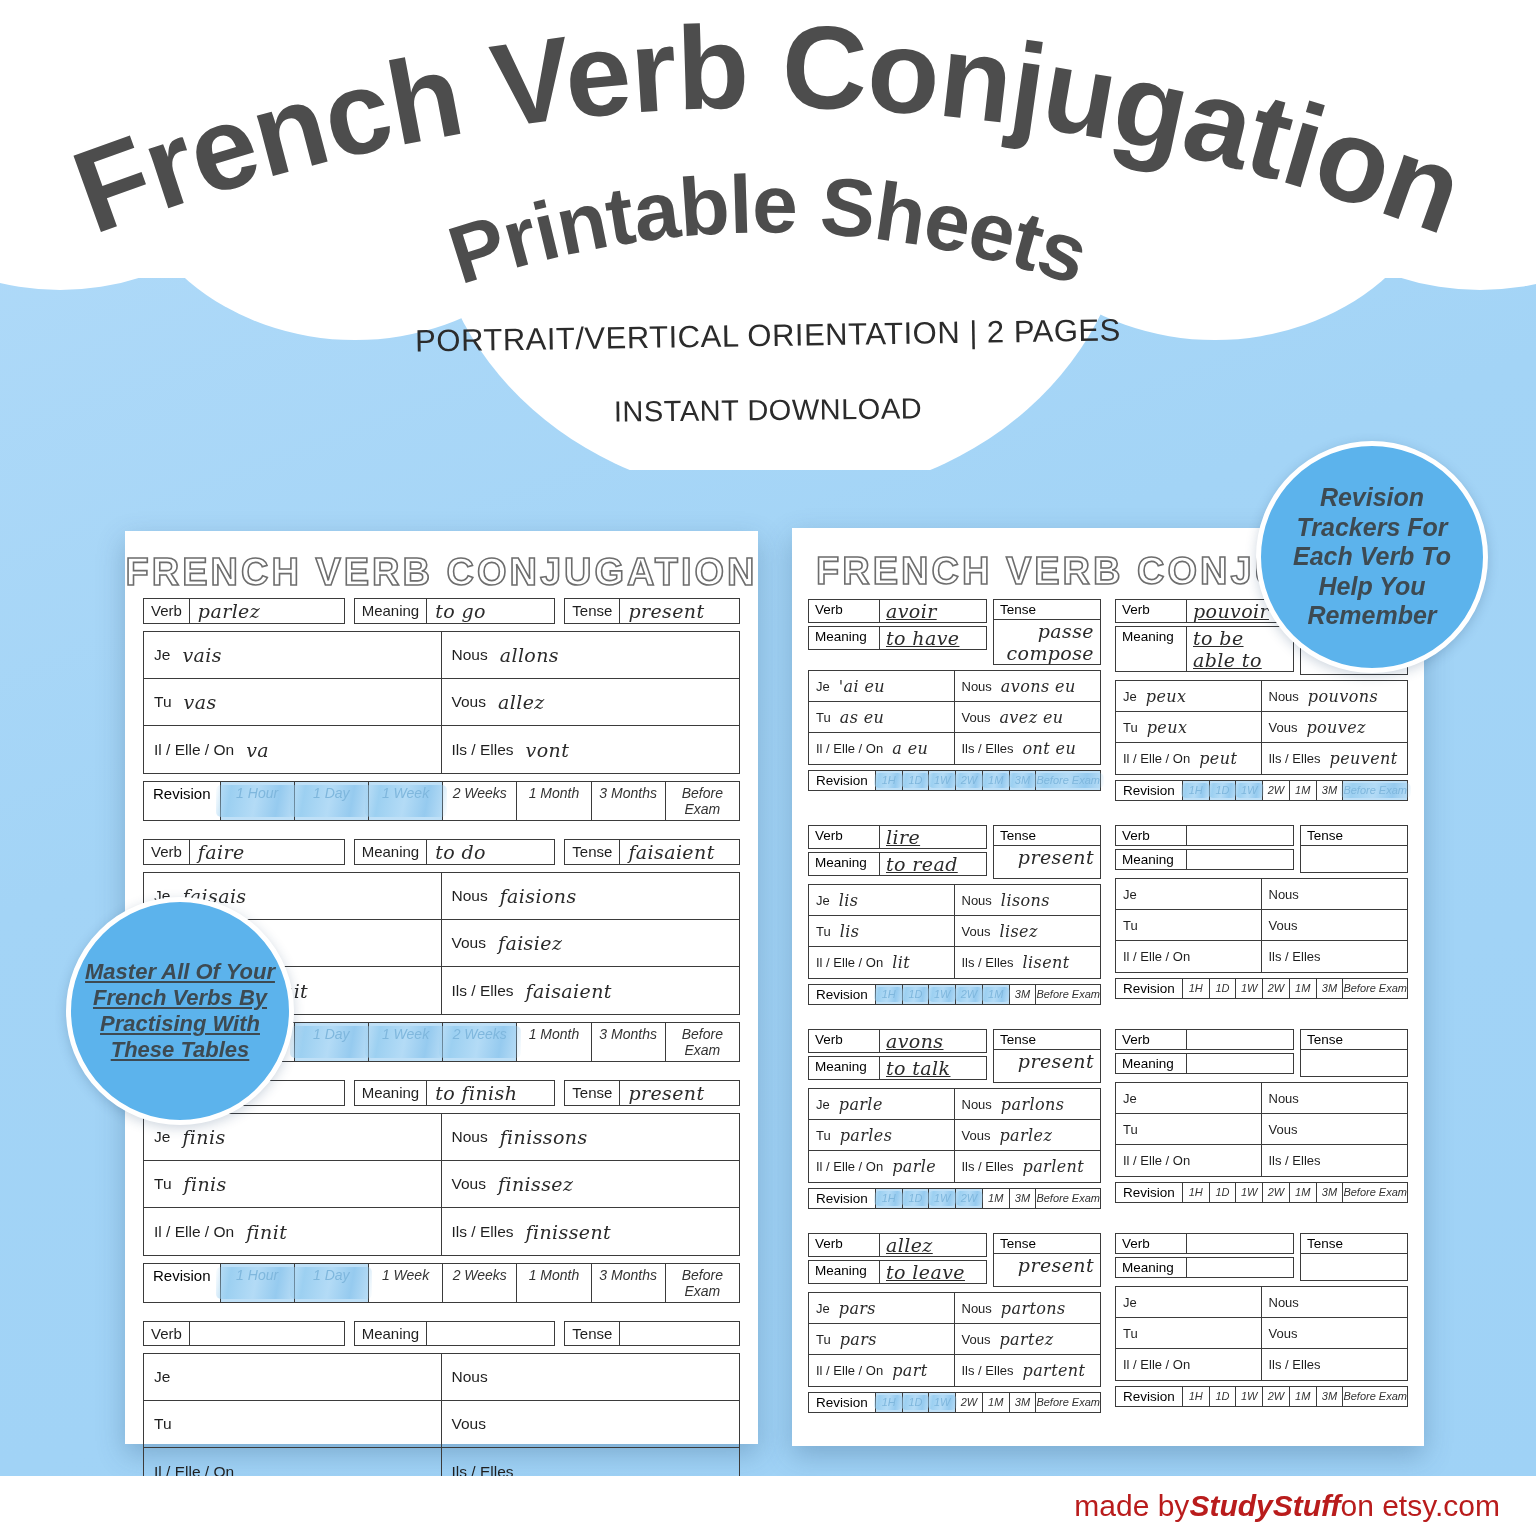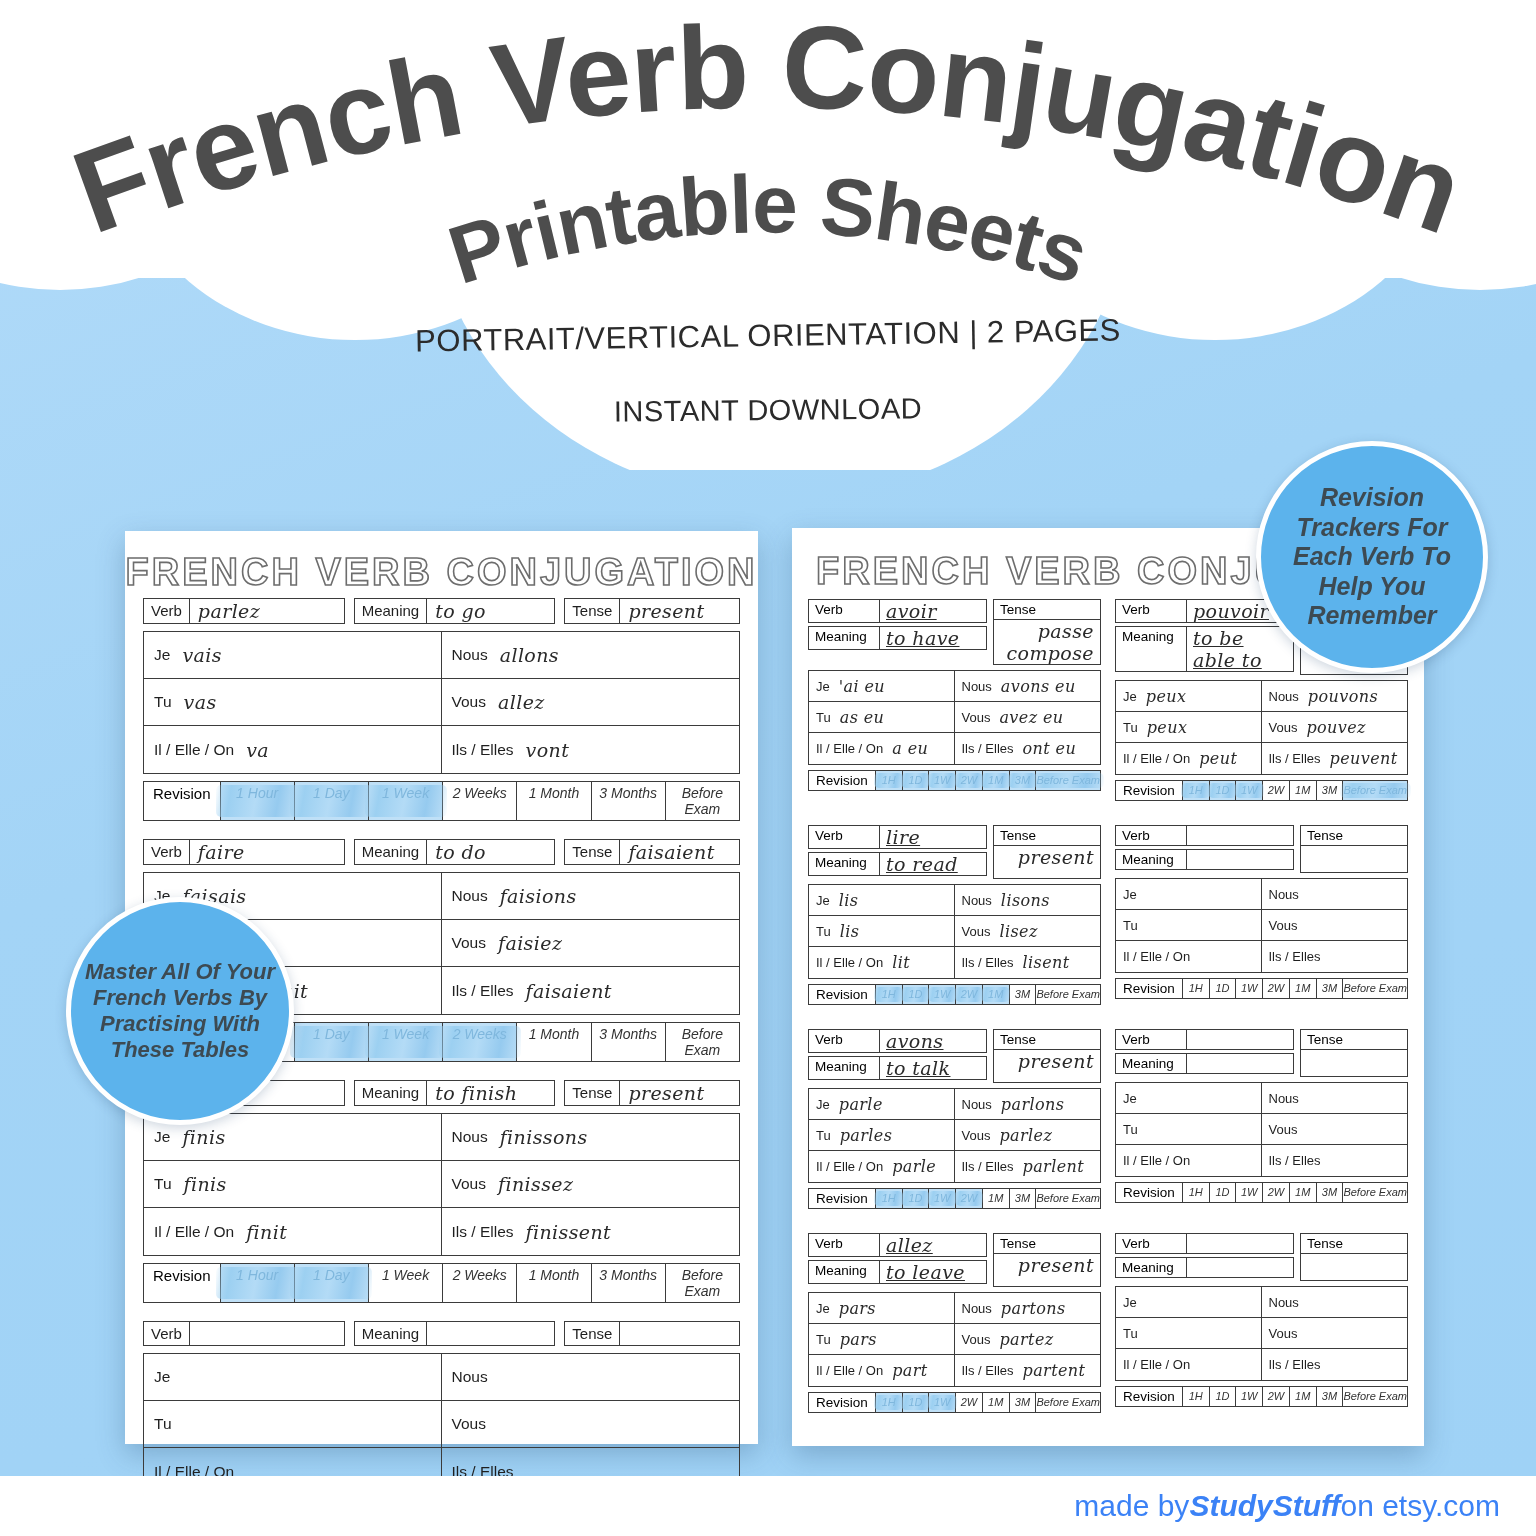--- a/index.html
+++ b/index.html
@@ -167,28 +167,28 @@
   
   .badge{
     position:absolute;border-radius:50%;background:#5cb3ec;
     border:5px solid #ffffff;
     display:flex;align-items:center;justify-content:center;
     text-align:center;color:#3d4a52;font-weight:bold;font-style:italic;
     line-height:1.18;z-index:20;
     box-shadow:0 3px 12px rgba(30,70,110,.22);
   }
   #badge-right{right:48px;top:441px;width:232px;height:232px;font-size:25px;padding:0 16px;box-sizing:border-box;}
-  #badge-left{left:66px;top:897px;width:228px;height:228px;font-size:22px;padding:0 12px;box-sizing:border-box;}
+  #badge-left{left:66px;top:897px;width:228px;height:228px;font-size:22px;padding:0 12px;box-sizing:border-box;text-decoration:underline;}
 
   
   #footer{
     position:absolute;left:0;bottom:0;width:1536px;height:60px;background:#fff;
     display:flex;align-items:center;justify-content:flex-end;
     padding-right:36px;box-sizing:border-box;z-index:30;
-    font-size:30px;color:#3b82f6;
+    font-size:30px;color:#b91c1c;
   }
   #footer b{font-weight:bold;font-style:italic;}
 </style>
 </head>
 <body>
 
 <div id="bg-blue">
   <div class="grad"></div>
 </div>
 

